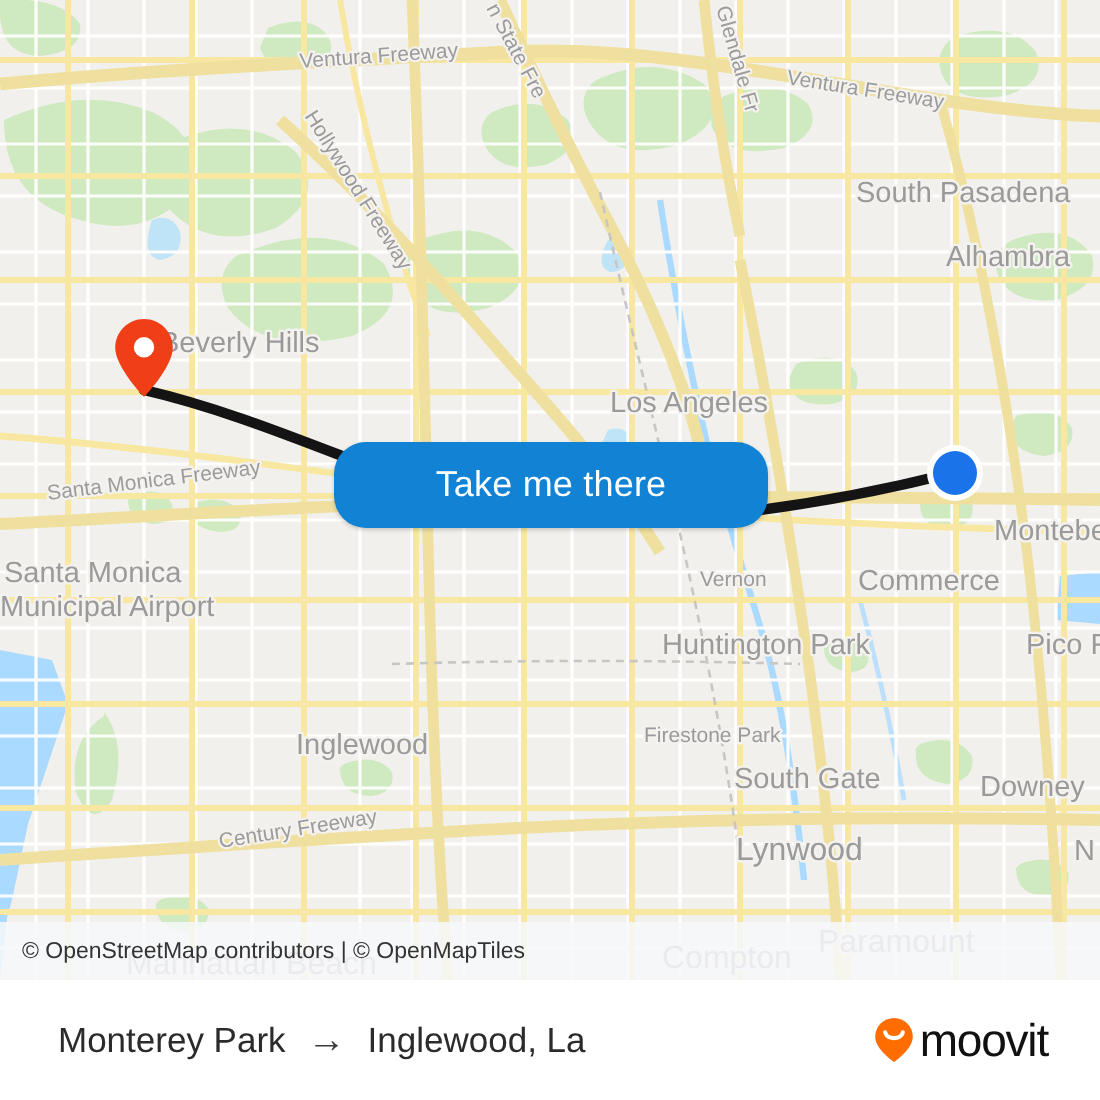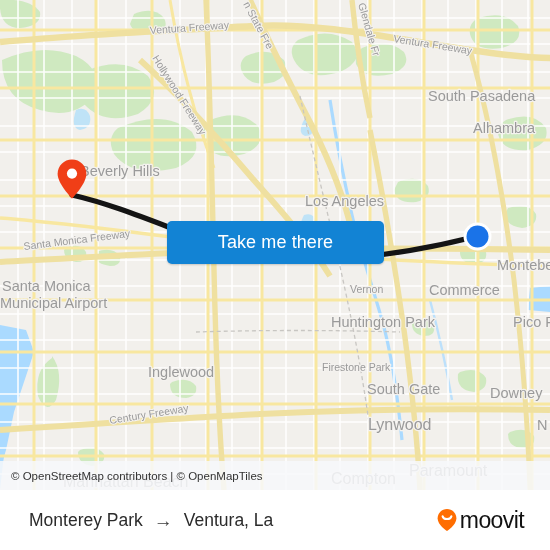--- a/index.html
+++ b/index.html
@@ -84,21 +84,21 @@
 
   
   #cta-button {
     position: absolute;
     left: 167px;
     top: 221px;
     width: 217px;
     height: 43px;
     background: #1283d4;
     border: none;
-    border-radius: 5px;
+    border-radius: 16px;
     color: #ffffff;
     font-family: "Liberation Sans", sans-serif;
     font-size: 18px;
     letter-spacing: 0.1px;
     cursor: pointer;
     padding: 12px;
     display: flex;
     align-items: center;
     justify-content: center;
     box-shadow: 0 1px 2px rgba(0,0,0,0.18);
@@ -307,21 +307,21 @@
 
     <div id="attribution-bar">
       <span id="attribution-text">© OpenStreetMap contributors | © OpenMapTiles</span>
     </div>
   </div>
 
   <div id="footer-bar">
     <div id="trip-summary">
       <span>Monterey Park</span>
       <span id="trip-arrow-icon">→</span>
-      <span>Ventura, La</span>
+      <span>Inglewood, La</span>
     </div>
     <div id="brand-logo">
       <svg width="22" height="24" viewBox="0 0 22 24">
         <path d="M11,1 C5.8,1 1.6,5.2 1.6,10.4 C1.6,16.7 11,23 11,23
                  C11,23 20.4,16.7 20.4,10.4 C20.4,5.2 16.2,1 11,1 Z" fill="#ff6d00"></path>
         <path d="M6.6,8.2 C7.4,12.0 14.6,12.0 15.4,8.2" fill="none" stroke="#ffffff" stroke-width="2.1" stroke-linecap="round"></path>
       </svg>
       <span id="brand-name">moovit</span>
     </div>
   </div>

